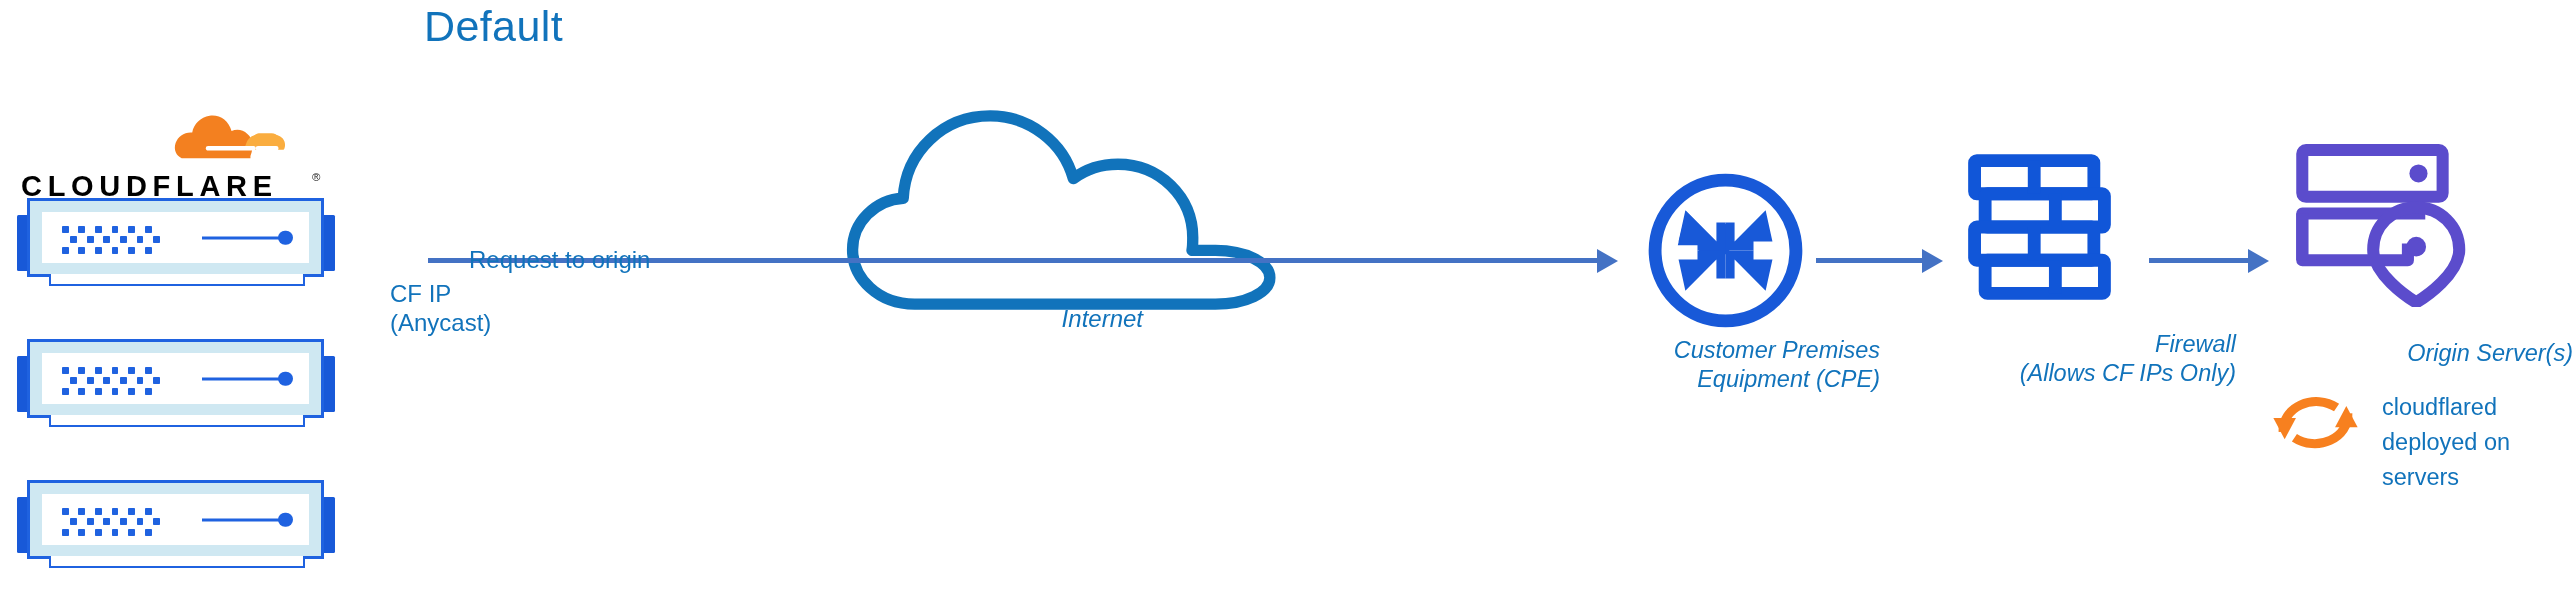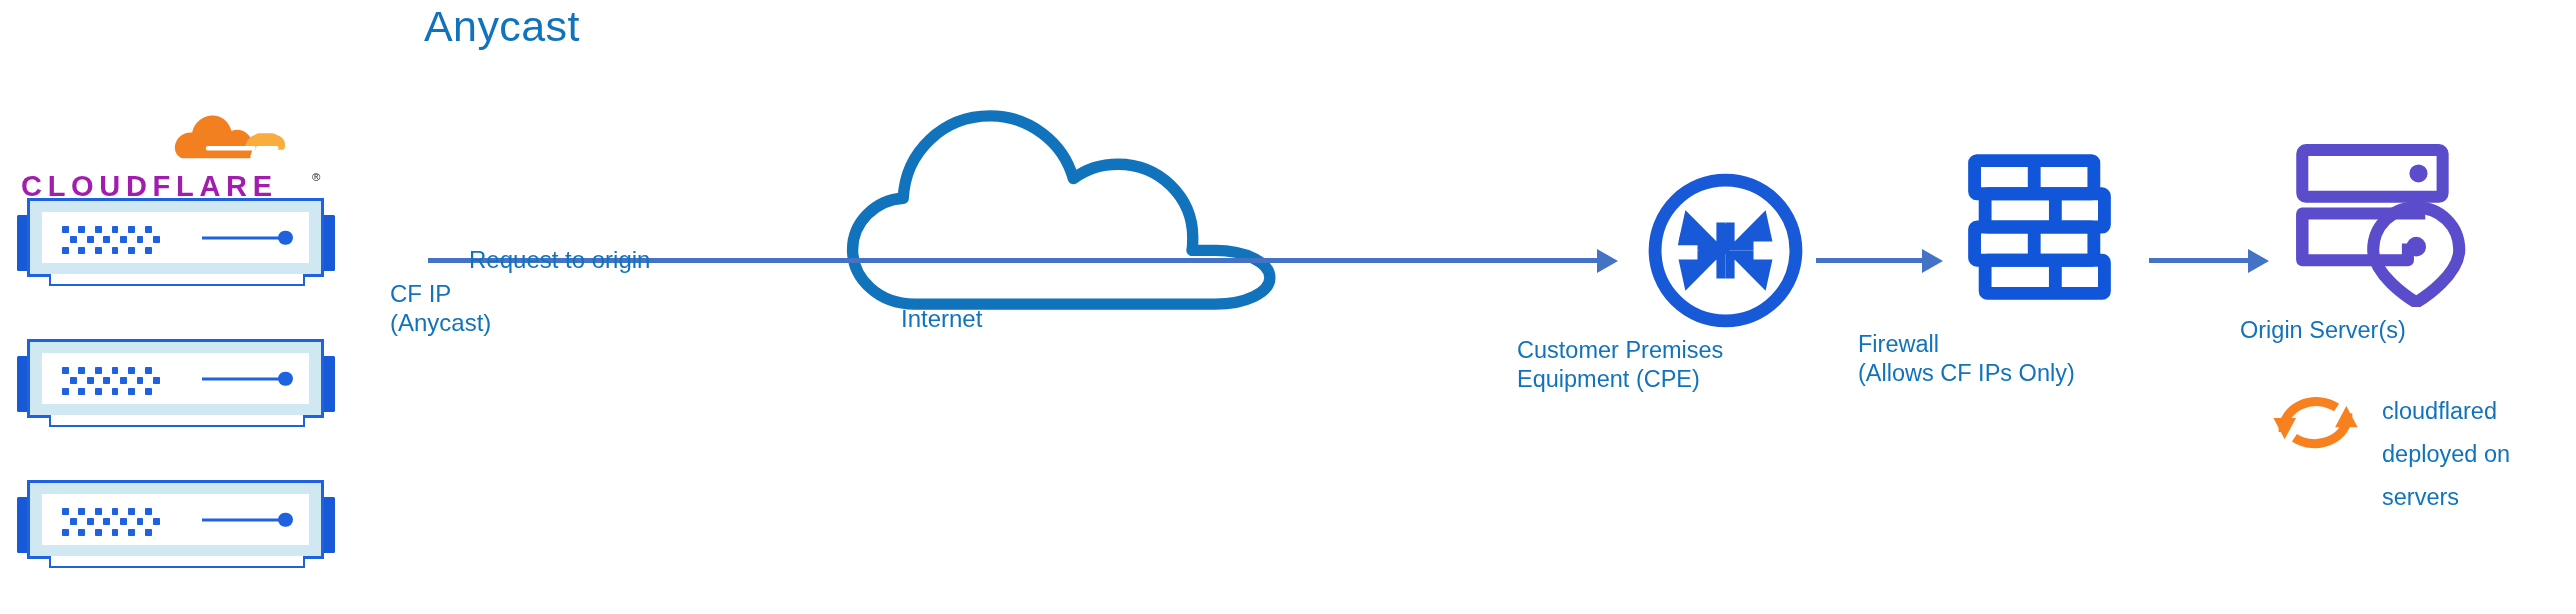--- a/index.html
+++ b/index.html
@@ -27,21 +27,21 @@
     color: #1173bb;
     letter-spacing: 0.4px;
     white-space: nowrap;
   }
 
   
   #cf-logo { left: 21px; top: 106px; width: 318px; height: 106px; }
   #cf-logo-mark { position: absolute; left: 140px; top: 0px; width: 129px; height: 62px; }
   #cf-wordmark {
     position: absolute; left: 0px; top: 64px; width: 318px;
-    font-size: 29px; font-weight: bold; color: #a21caf;
+    font-size: 29px; font-weight: bold; color: #000000;
     letter-spacing: 5.7px; white-space: nowrap;
   }
   #cf-wordmark-reg {
     position: absolute; left: 291px; top: 65px;
     font-size: 11.4px; color: #232323;
   }
 
   
   .cf-server { width: 318px; height: 89px; }
   .srv-ear {
@@ -82,31 +82,31 @@
     border: 2.3px solid #1f62e0; border-top: none; background: #ffffff;
   }
 
   
   .label {
     color: #1173bb;
     font-size: 23.5px;
     line-height: 29px;
     white-space: pre-line;
   }
-  .label.center { text-align: left; }
+  .label.center { text-align: right; font-style: italic; }
 
   #label-request-to-origin { left: 469px; top: 213px; font-size: 24px; margin-top: 32px; }
   #label-cf-ip { left: 390px; top: 279px; font-size: 24px; }
   #label-internet { left: 901px; top: 304px; width: 242px; font-size: 24px; }
   #label-cpe  { left: 1517px; top: 336px; width: 363px; }
   #label-firewall { left: 1858px; top: 330px; width: 378px; }
-  #label-origin { left: 2240px; top: 316px; width: 333px; }
+  #label-origin { left: 2240px; top: 339px; width: 333px; }
   #label-cloudflared {
     left: 2382px; top: 390px; width: 189px;
-    font-size: 23.5px; line-height: 43px; text-align: left;
+    font-size: 23.5px; line-height: 35px; text-align: left;
   }
 
   
   .arrow-line { background: #4472c4; height: 5.3px; }
   .arrow-head {
     width: 0; height: 0;
     border-top: 12px solid transparent;
     border-bottom: 12px solid transparent;
     border-left: 21px solid #4472c4;
   }
@@ -122,21 +122,21 @@
   #cpe-icon { left: 1646px; top: 171px; width: 159px; height: 159px; }
   #firewall-icon { left: 1964px; top: 150px; width: 151px; height: 151px; }
   #origin-icon { left: 2293px; top: 141px; width: 174px; height: 166px; }
   #cloudflared-icon { left: 2270px; top: 382px; width: 91px; height: 79px; }
 </style>
 </head>
 <body>
 
 <div id="canvas">
 
-  <div class="abs" id="diagram-title">Anycast</div>
+  <div class="abs" id="diagram-title">Default</div>
 
   <div class="abs" id="cf-logo">
     <svg id="cf-logo-mark" viewBox="0 0 170 82">
       <path d="M118 66c5-12 3-23-4-29-6-6-14-7-21-4-4-14-16-22-29-20-12 2-21 11-23 22-10-1-19 5-22 14-3 9 1 17 8 20h91z" fill="#f38020"></path>
       <path d="M132 36c-2 0-4 0-6 1-1 0-2 1-2 2l-2 9c0 1 0 2 1 2h32c1-3 1-7 0-10-2-2-5-4-9-4h-14z" fill="#faad3f"></path>
       <path d="M130 38c-7-1-14 3-17 10l-3 8c0 1 0 2 1 2h50c1 0 2-1 2-2 1-3 1-6 0-9-2-6-8-9-14-9h-19z" fill="#faad3f"></path>
       <path d="M62 53h60c2 0 3 1 3 3s-1 3-3 3H62c-2 0-3-1-3-3s1-3 3-3z" fill="#ffffff"></path>
       <path d="M128 53h24c2 0 3 1 3 3s-1 3-3 3h-24c-2 0-3-1-3-3s1-3 3-3z" fill="#ffffff"></path>
     </svg>
     <div id="cf-wordmark">CLOUDFLARE</div>

